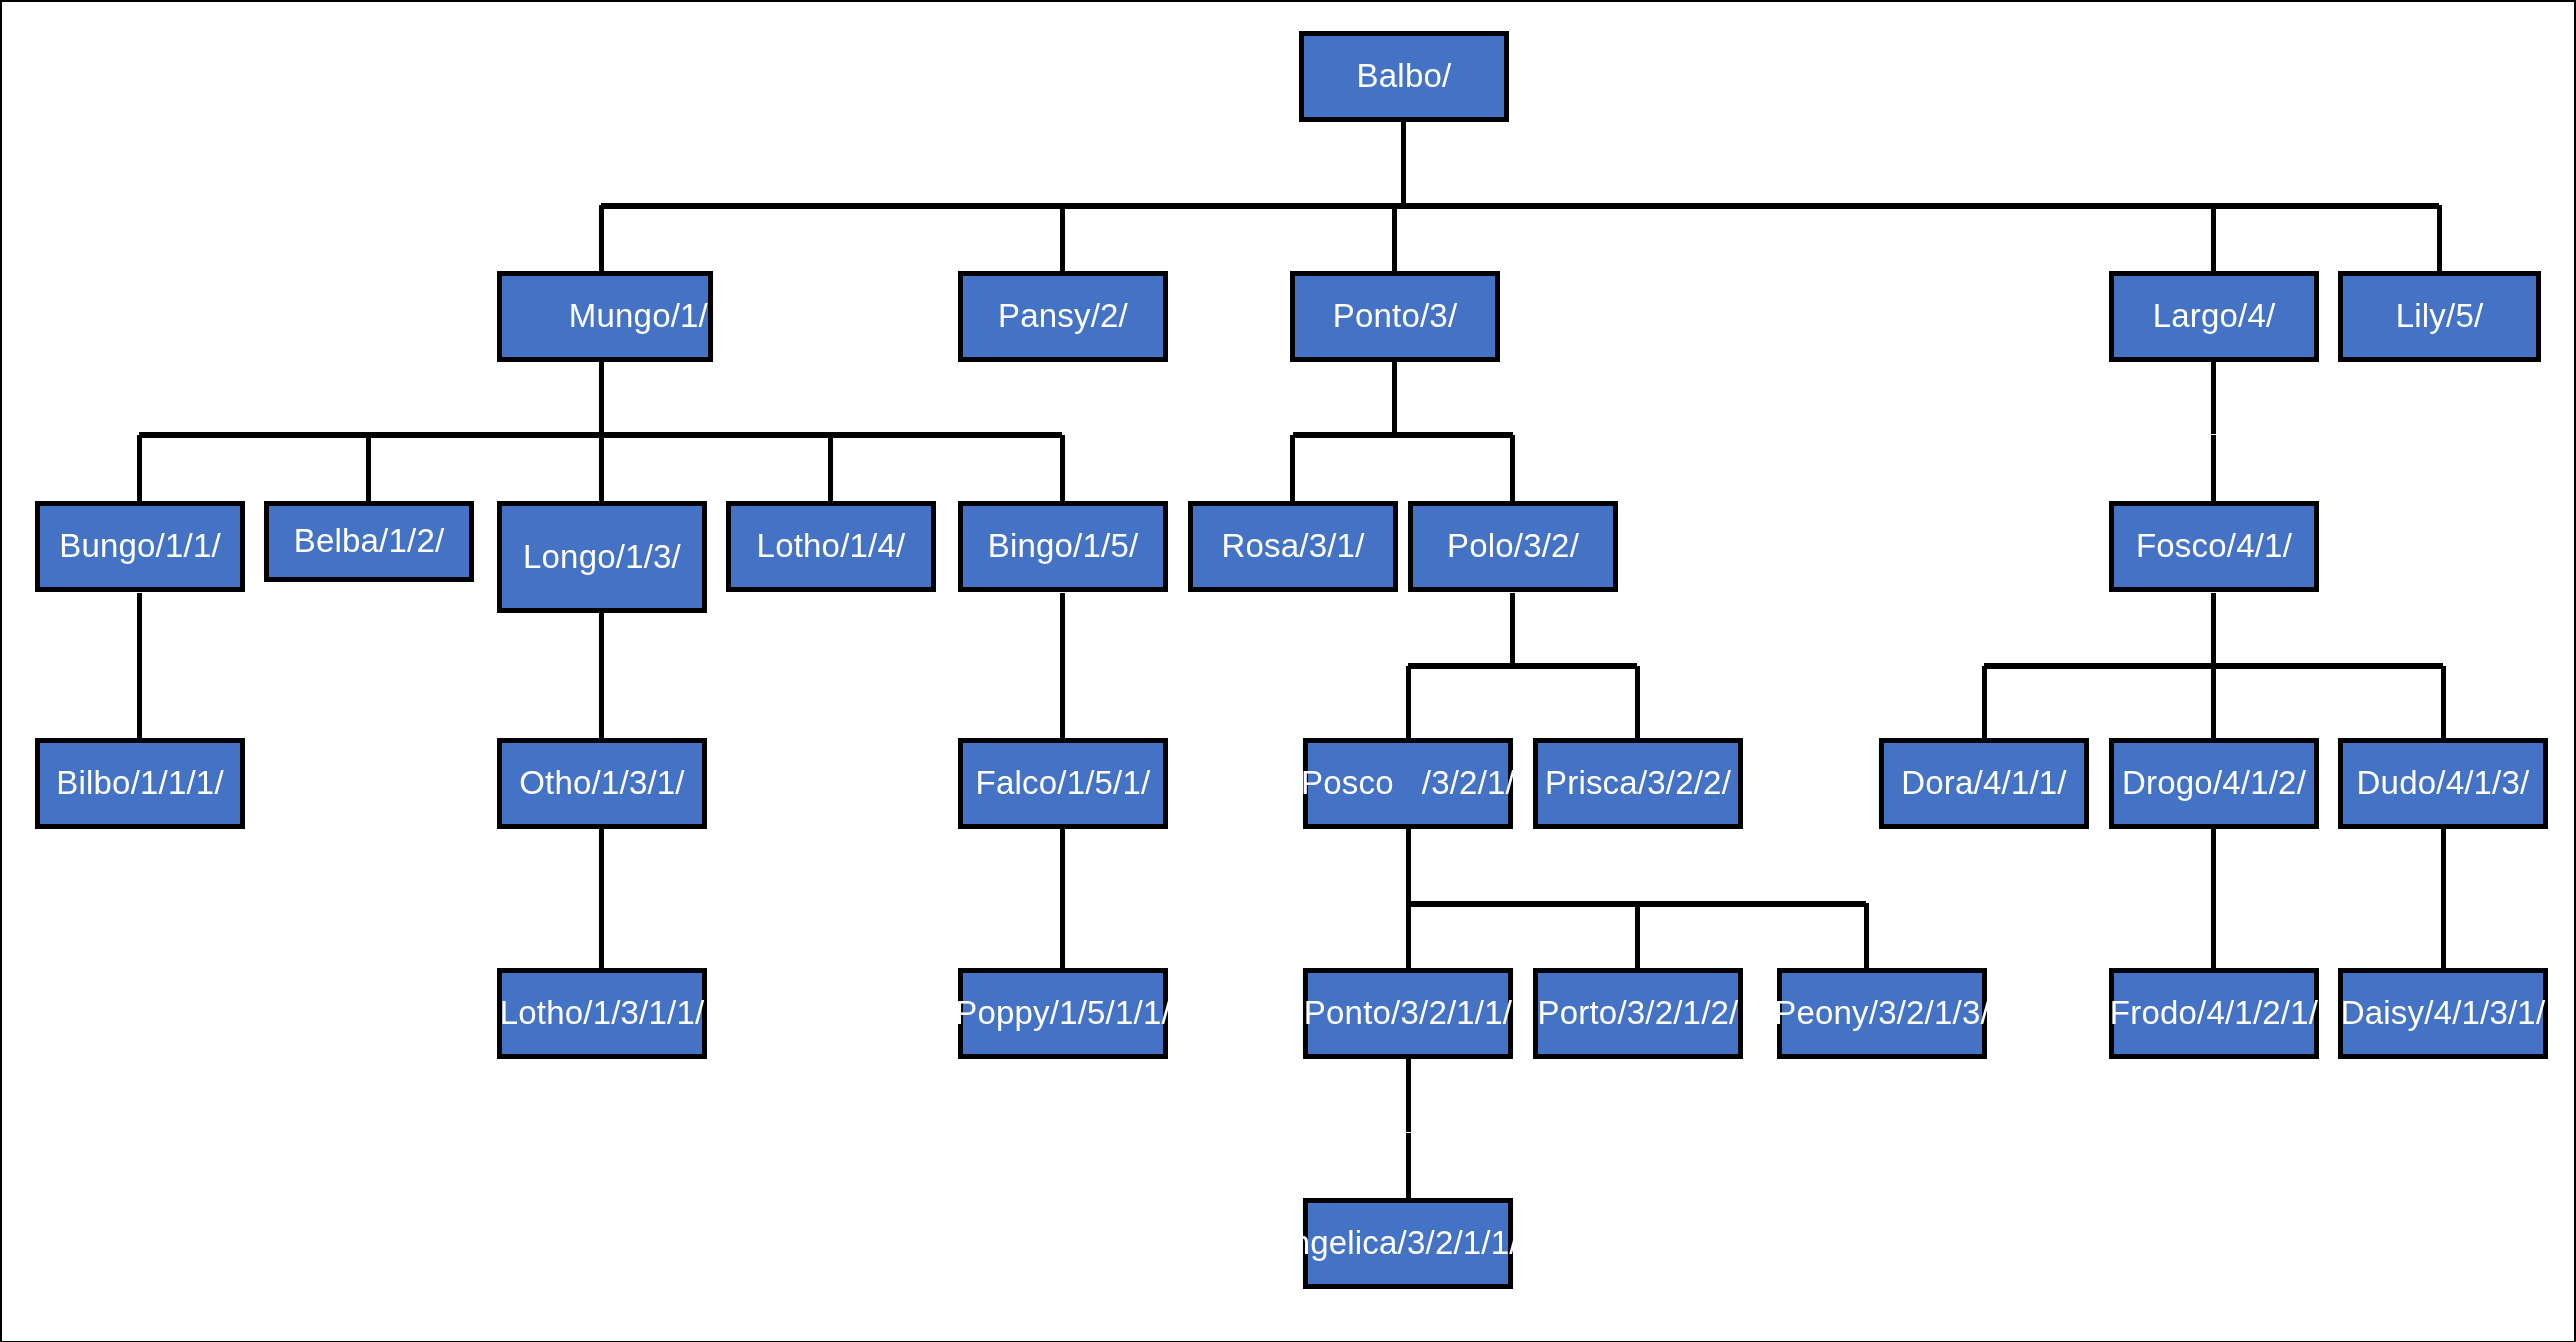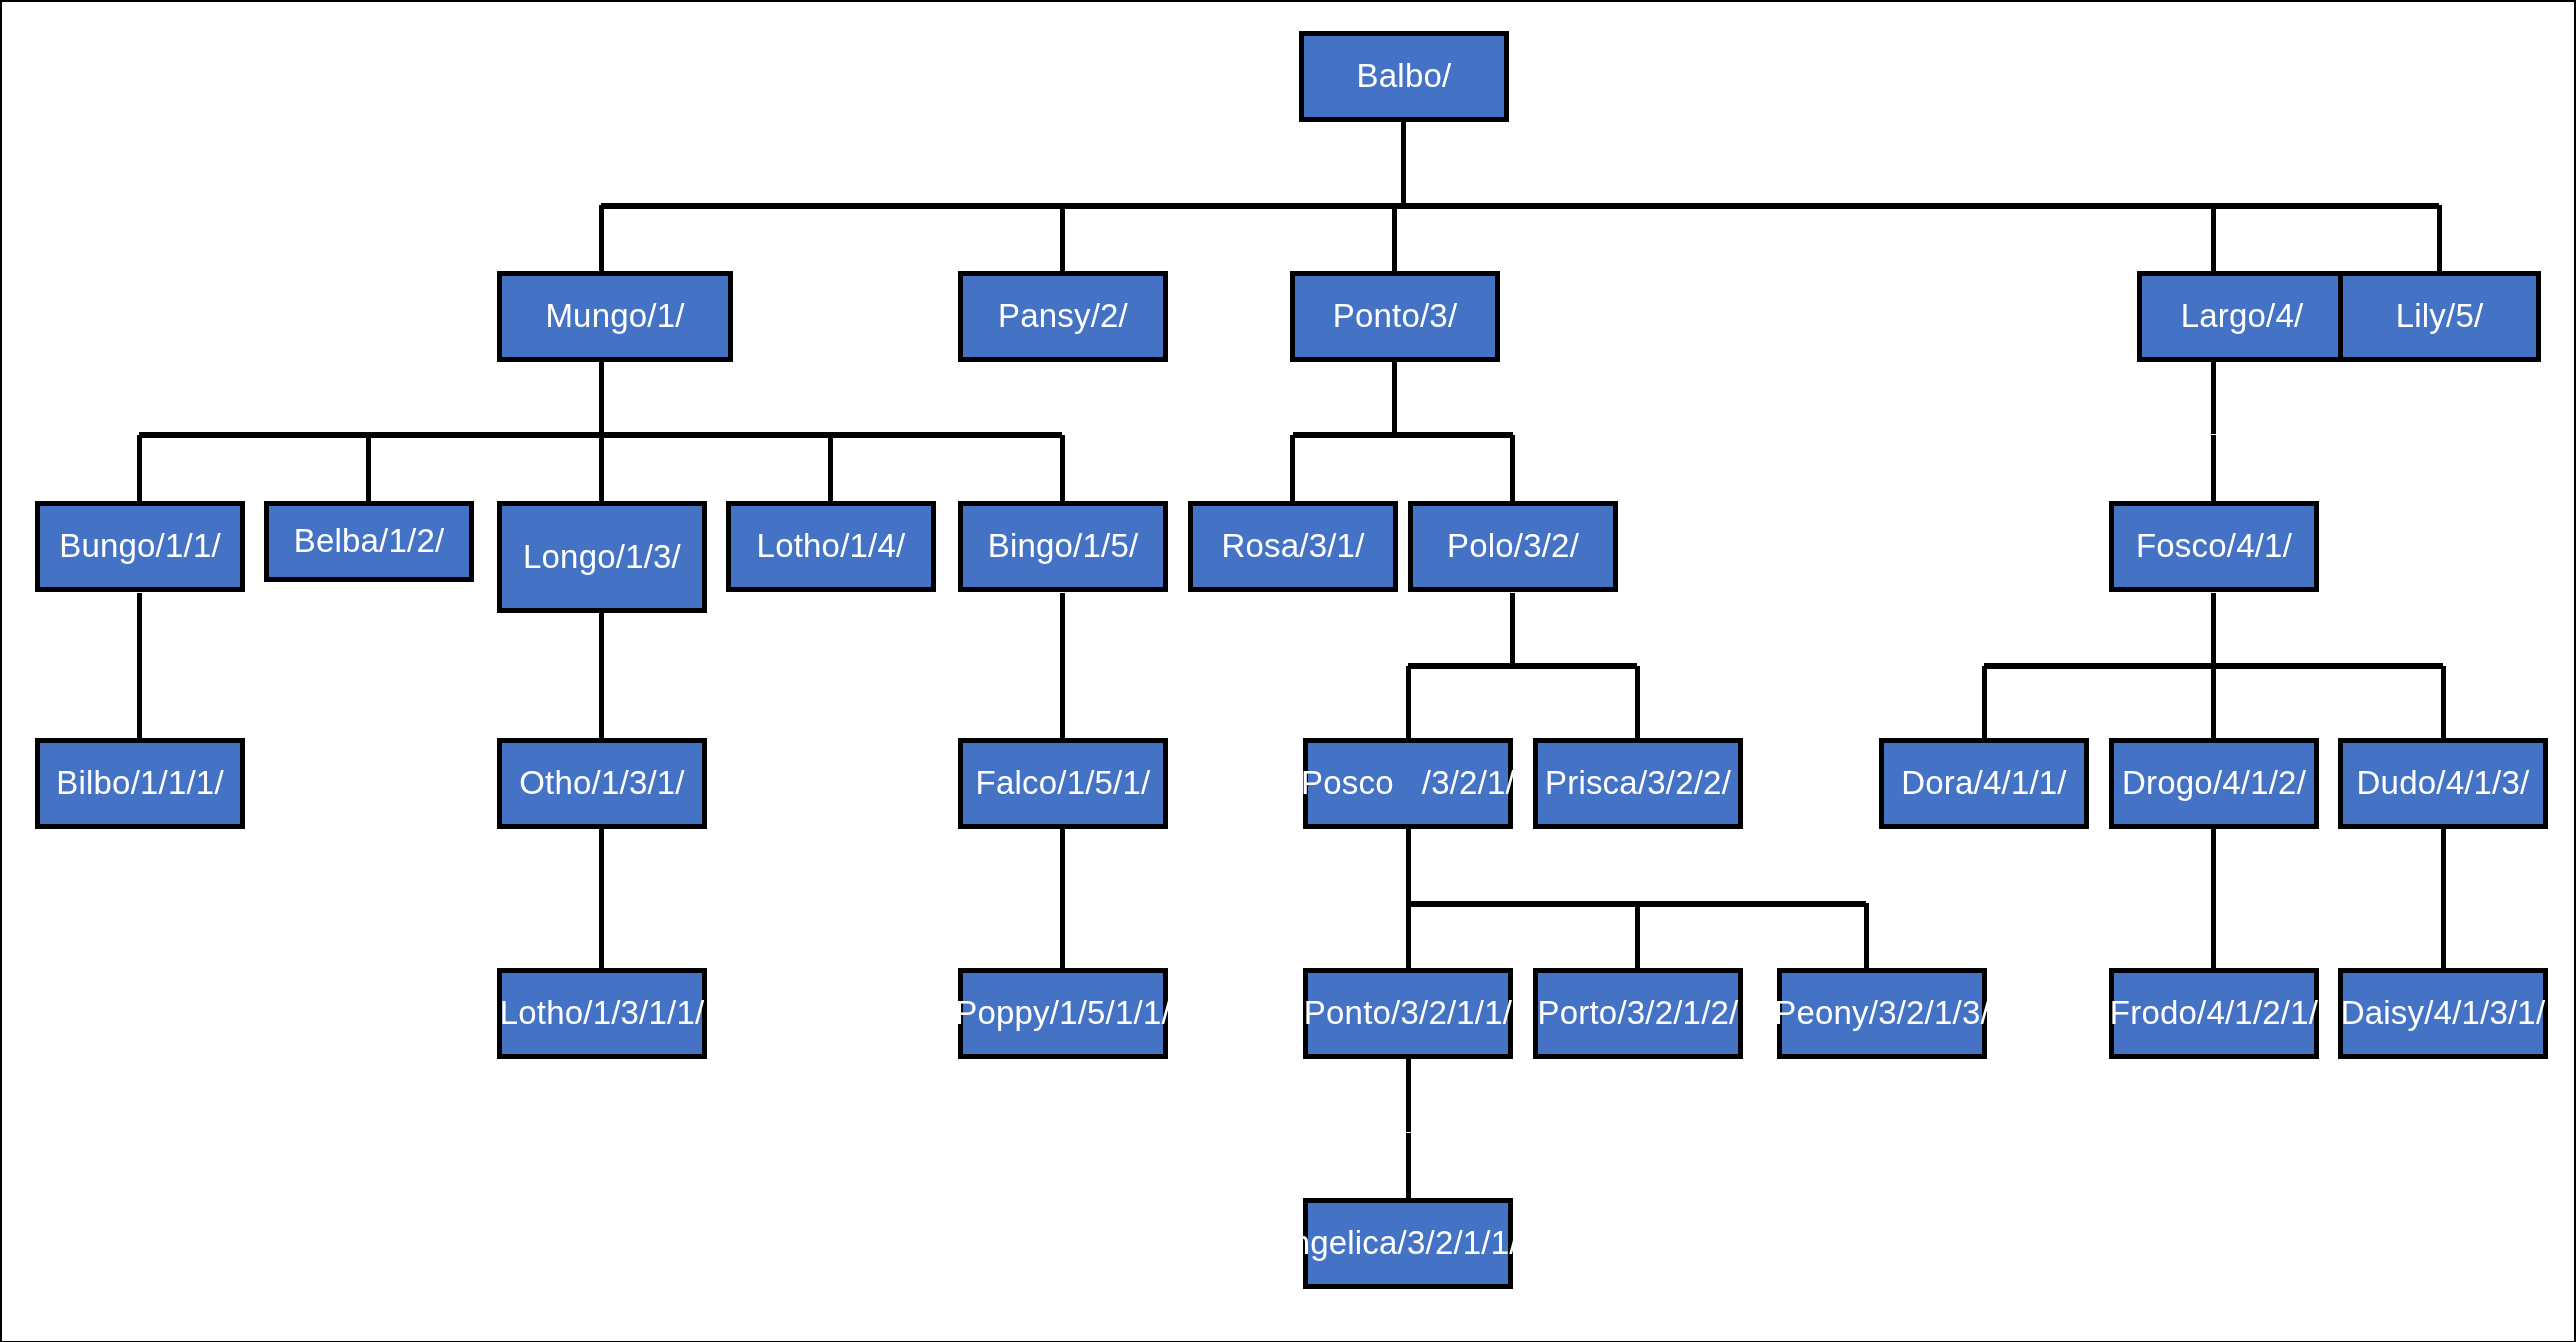--- a/index.html
+++ b/index.html
@@ -101,33 +101,33 @@
       <div class="edge v" style="left: 2439px; top: 827px; height: 74px;"></div>
       <div class="edge v" style="left: 2439px; top: 901px; height: 65px;"></div>
       <div class="edge v" style="left: 1404px; top: 1057px; height: 73px;"></div>
       <div class="edge v" style="left: 1404px; top: 1131px; height: 65px;"></div>
     </div>
   <div id="node-layer">
       <div class="node" style="left: 1297px; top: 29px; width: 210px; height: 91px;">
         <div class="nm">Balbo</div>
         <div class="pth">/</div>
       </div>
-      <div class="node" style="left: 495px; top: 269px; width: 236px; height: 91px;">
+      <div class="node" style="left: 495px; top: 269px; width: 216px; height: 91px; justify-content: flex-end;">
         <div class="nm">Mungo</div>
         <div class="pth">/1/</div>
       </div>
       <div class="node" style="left: 956px; top: 269px; width: 210px; height: 91px;">
         <div class="nm">Pansy</div>
         <div class="pth">/2/</div>
       </div>
       <div class="node" style="left: 1288px; top: 269px; width: 210px; height: 91px;">
         <div class="nm">Ponto</div>
         <div class="pth">/3/</div>
       </div>
-      <div class="node" style="left: 2107px; top: 269px; width: 210px; height: 91px; margin-left: 28px;">
+      <div class="node" style="left: 2107px; top: 269px; width: 210px; height: 91px;">
         <div class="nm">Largo</div>
         <div class="pth">/4/</div>
       </div>
       <div class="node" style="left: 2336px; top: 269px; width: 203px; height: 91px;">
         <div class="nm">Lily</div>
         <div class="pth">/5/</div>
       </div>
       <div class="node" style="left: 33px; top: 499px; width: 210px; height: 91px;">
         <div class="nm">Bungo</div>
         <div class="pth">/1/1/</div>

